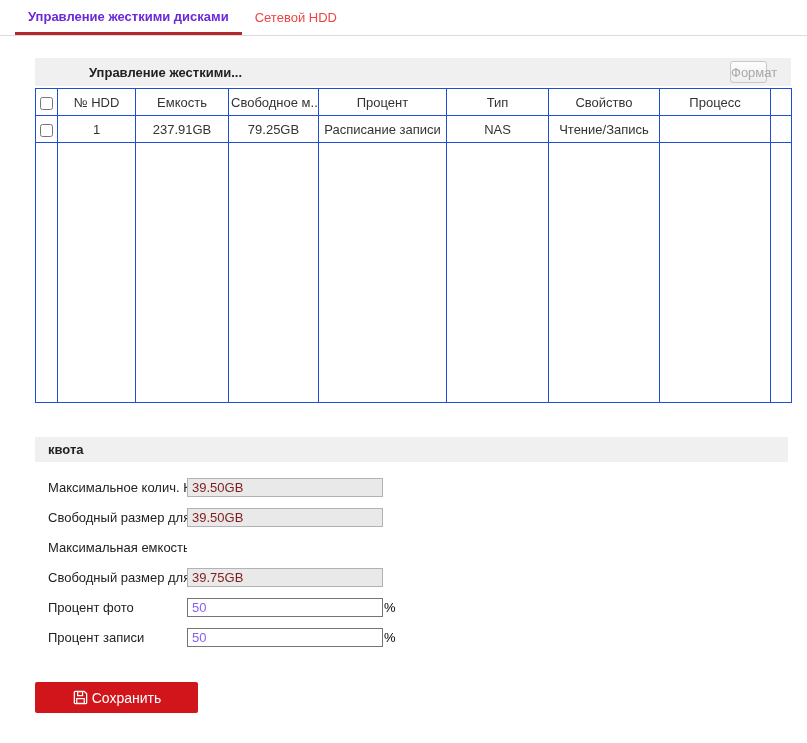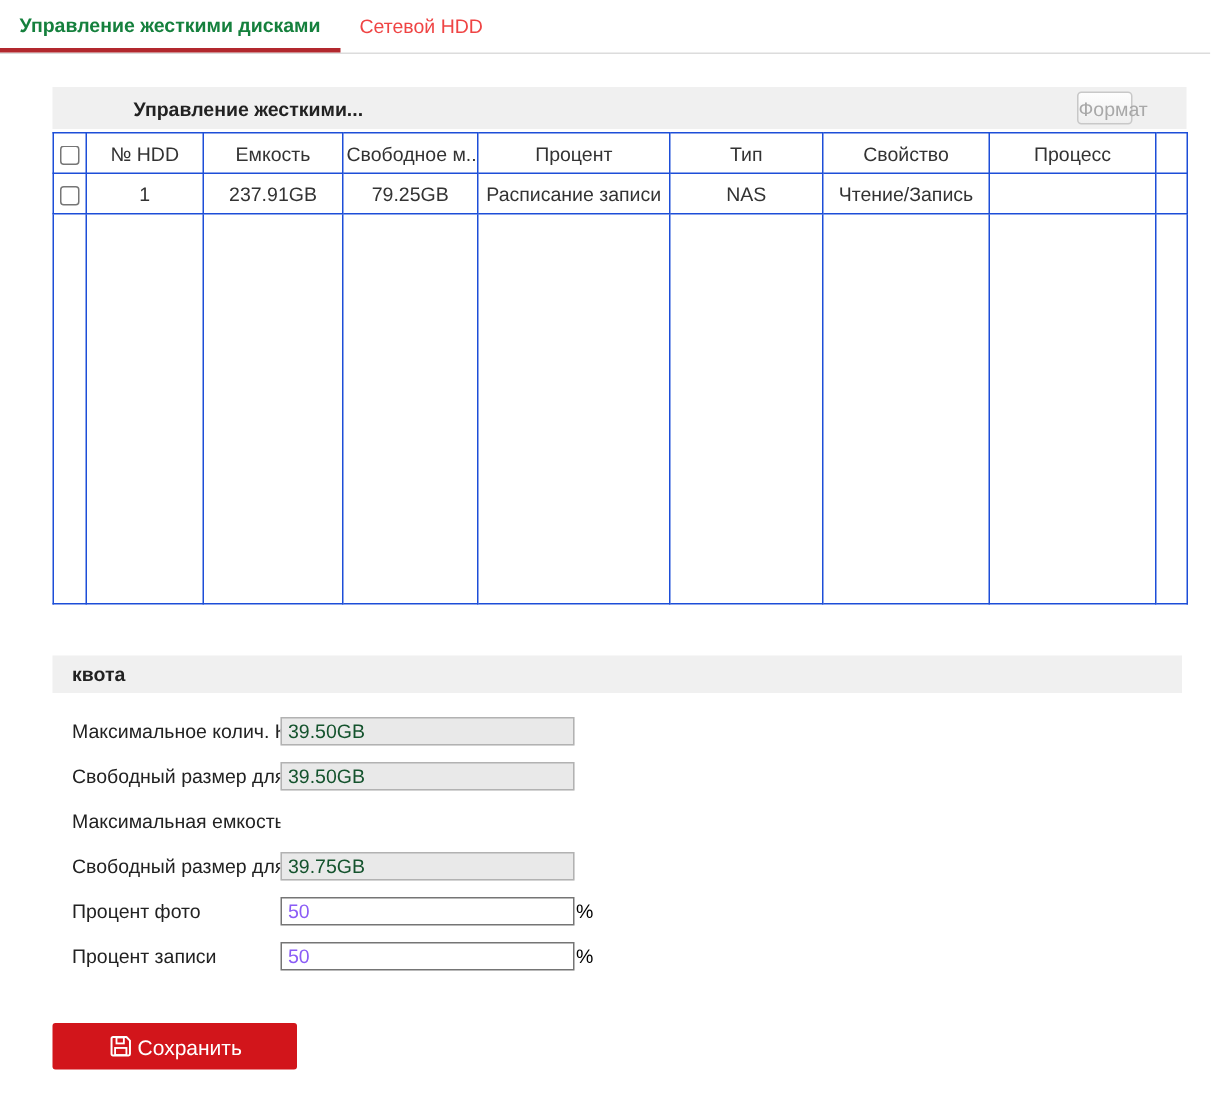--- a/index.html
+++ b/index.html
@@ -5,28 +5,28 @@
   * { margin: 0; padding: 0; box-sizing: border-box; }
   html, body { background: #fff; }
   body { font-family: "Liberation Sans", sans-serif; color: #333; }
   .page { position: relative; width: 807px; height: 743px; background: #fff; overflow: hidden; }
 
   
   .tabs { position: absolute; top: 0; left: 0; width: 807px; height: 36px;
           display: flex; align-items: stretch; border-bottom: 1px solid #dcdcdc; }
   .tab { display: flex; align-items: center; padding: 0 13px; font-size: 13px;
          color: #ef4444; cursor: pointer; }
-  .tab.active { color: #15803d; font-weight: bold; border-bottom: 3px solid #b2282e; }
+  .tab.active { color: #6d28d9; font-weight: bold; border-bottom: 3px solid #b2282e; margin-left: 15px; }
 
   
   .hdd-panel { position: absolute; left: 35px; top: 58px; width: 756px; }
   .panel-bar { position: relative; width: 100%; background: #f0f0f0; }
   .hdd-panel .panel-bar { height: 28px; display: flex; align-items: center; padding-left: 41px; }
   .panel-title { font-size: 13px; font-weight: bold; color: #222; padding-left: 13px; }
-  .format-btn { position: absolute; right: 36px; top: 3px; width: 37px; height: 22px;
+  .format-btn { position: absolute; right: 24px; top: 3px; width: 37px; height: 22px;
                 border: 1px solid #c8c8c8; border-radius: 3px; color: #a8a8a8;
                 background: linear-gradient(#fdfdfd, #eeeeee); font-size: 13px;
                 font-family: "Liberation Sans", sans-serif; }
 
   table.hdd-table { border-collapse: collapse; table-layout: fixed; width: 756px;
                     margin-top: 2px; font-size: 13px; }
   .hdd-table th, .hdd-table td { border: 1px solid #1d4ed8; text-align: center;
                                  font-weight: normal; color: #333; height: 27px;
                                  white-space: nowrap; overflow: hidden; padding: 0 2px; }
   .hdd-table tr.filler td { height: 260px; }
@@ -36,21 +36,21 @@
   .quota-panel { position: absolute; left: 35px; top: 437px; width: 753px; }
   .quota-panel .panel-bar { height: 25px; display: flex; align-items: center; }
   .quota-rows { padding-top: 10px; }
   .quota-row { height: 30px; display: flex; align-items: center; }
   .quota-label { width: 152px; padding-left: 13px; font-size: 13px; color: #222;
                  white-space: nowrap; overflow: hidden; }
   .quota-row input[type="text"] { width: 196px; height: 19px; font-size: 13px;
                  font-family: "Liberation Sans", sans-serif; padding: 0 4px;
                  border: 1px solid #757575; background: #fff; color: #8b5cf6; }
   .quota-row input[type="text"].ro { border: 1px solid #b2b2b2; background: #e9e9e9;
-                 color: #14532d; }
+                 color: #7f1d1d; }
   .suffix { font-size: 13px; color: #000; margin-left: 1px; }
 
   
   .save-btn { position: absolute; left: 35px; top: 682px; width: 163px; height: 31px;
               background: #d2151b; border: none; border-radius: 2px; color: #fff;
               font-size: 14px; font-family: "Liberation Sans", sans-serif;
               display: flex; align-items: center; justify-content: center; gap: 3px;
               cursor: pointer; }
   .save-btn svg { display: block; }
 </style>

